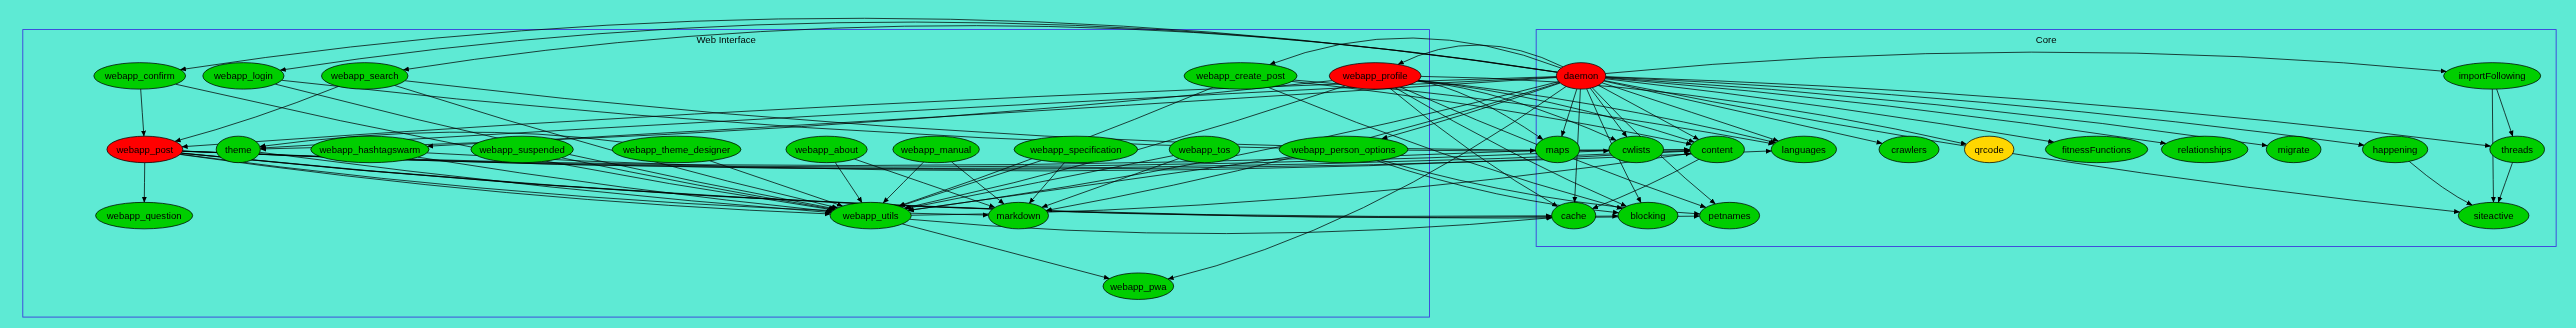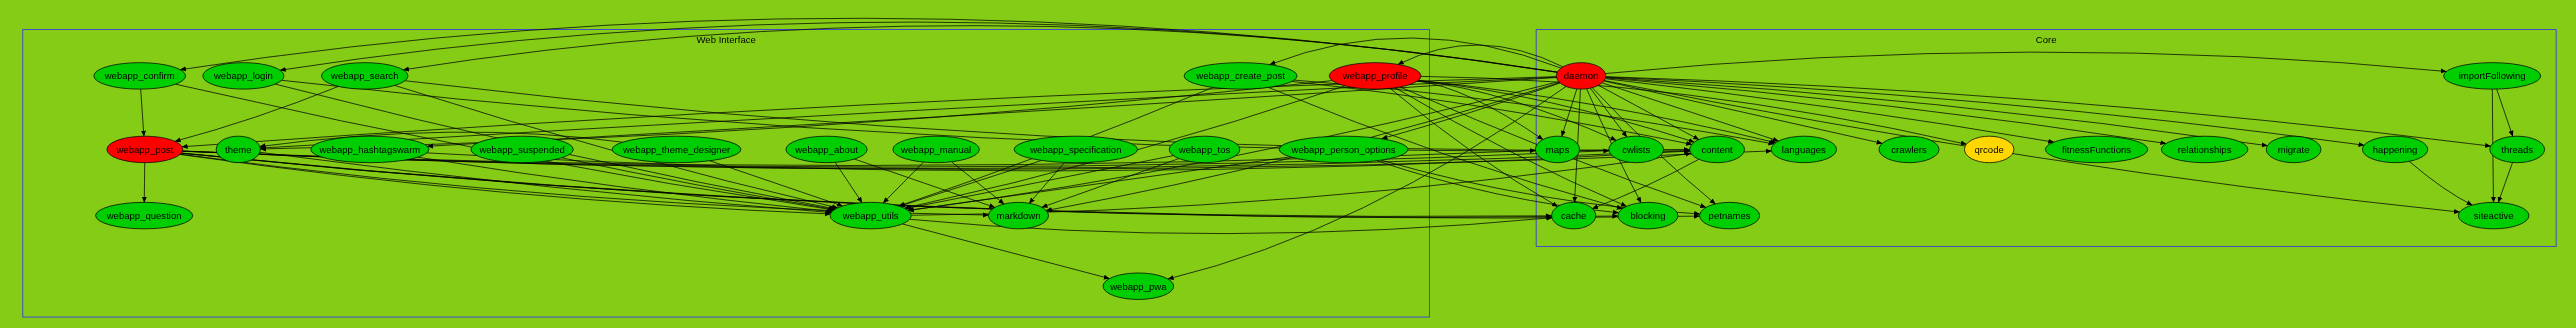--- a/index.html
+++ b/index.html
@@ -1,16 +1,16 @@
 <!DOCTYPE html>
 <html style="font-size:11.8px"><head>
 <meta charset="utf-8">
 <style>
   html,body{margin:0;padding:0;background:#ffffff;}
-  .stage{position:relative;width:2576px;height:329px;background:#84cc16;overflow:hidden;}
+  .stage{position:relative;width:2576px;height:329px;background:#5eead4;overflow:hidden;}
   svg{display:block;}
   text{font-family:"Liberation Sans","DejaVu Sans",sans-serif;fill:#000;}
 </style>
 </head>
 <body>
 
 <div class="stage">
   <svg id="graph" width="2576" height="329" viewBox="0 0 3503 447" xmlns="http://www.w3.org/2000/svg">
     <defs>
       <marker id="arrow" viewBox="0 0 10 10" refX="8.5" refY="5" markerWidth="9" markerHeight="9" orient="auto">

